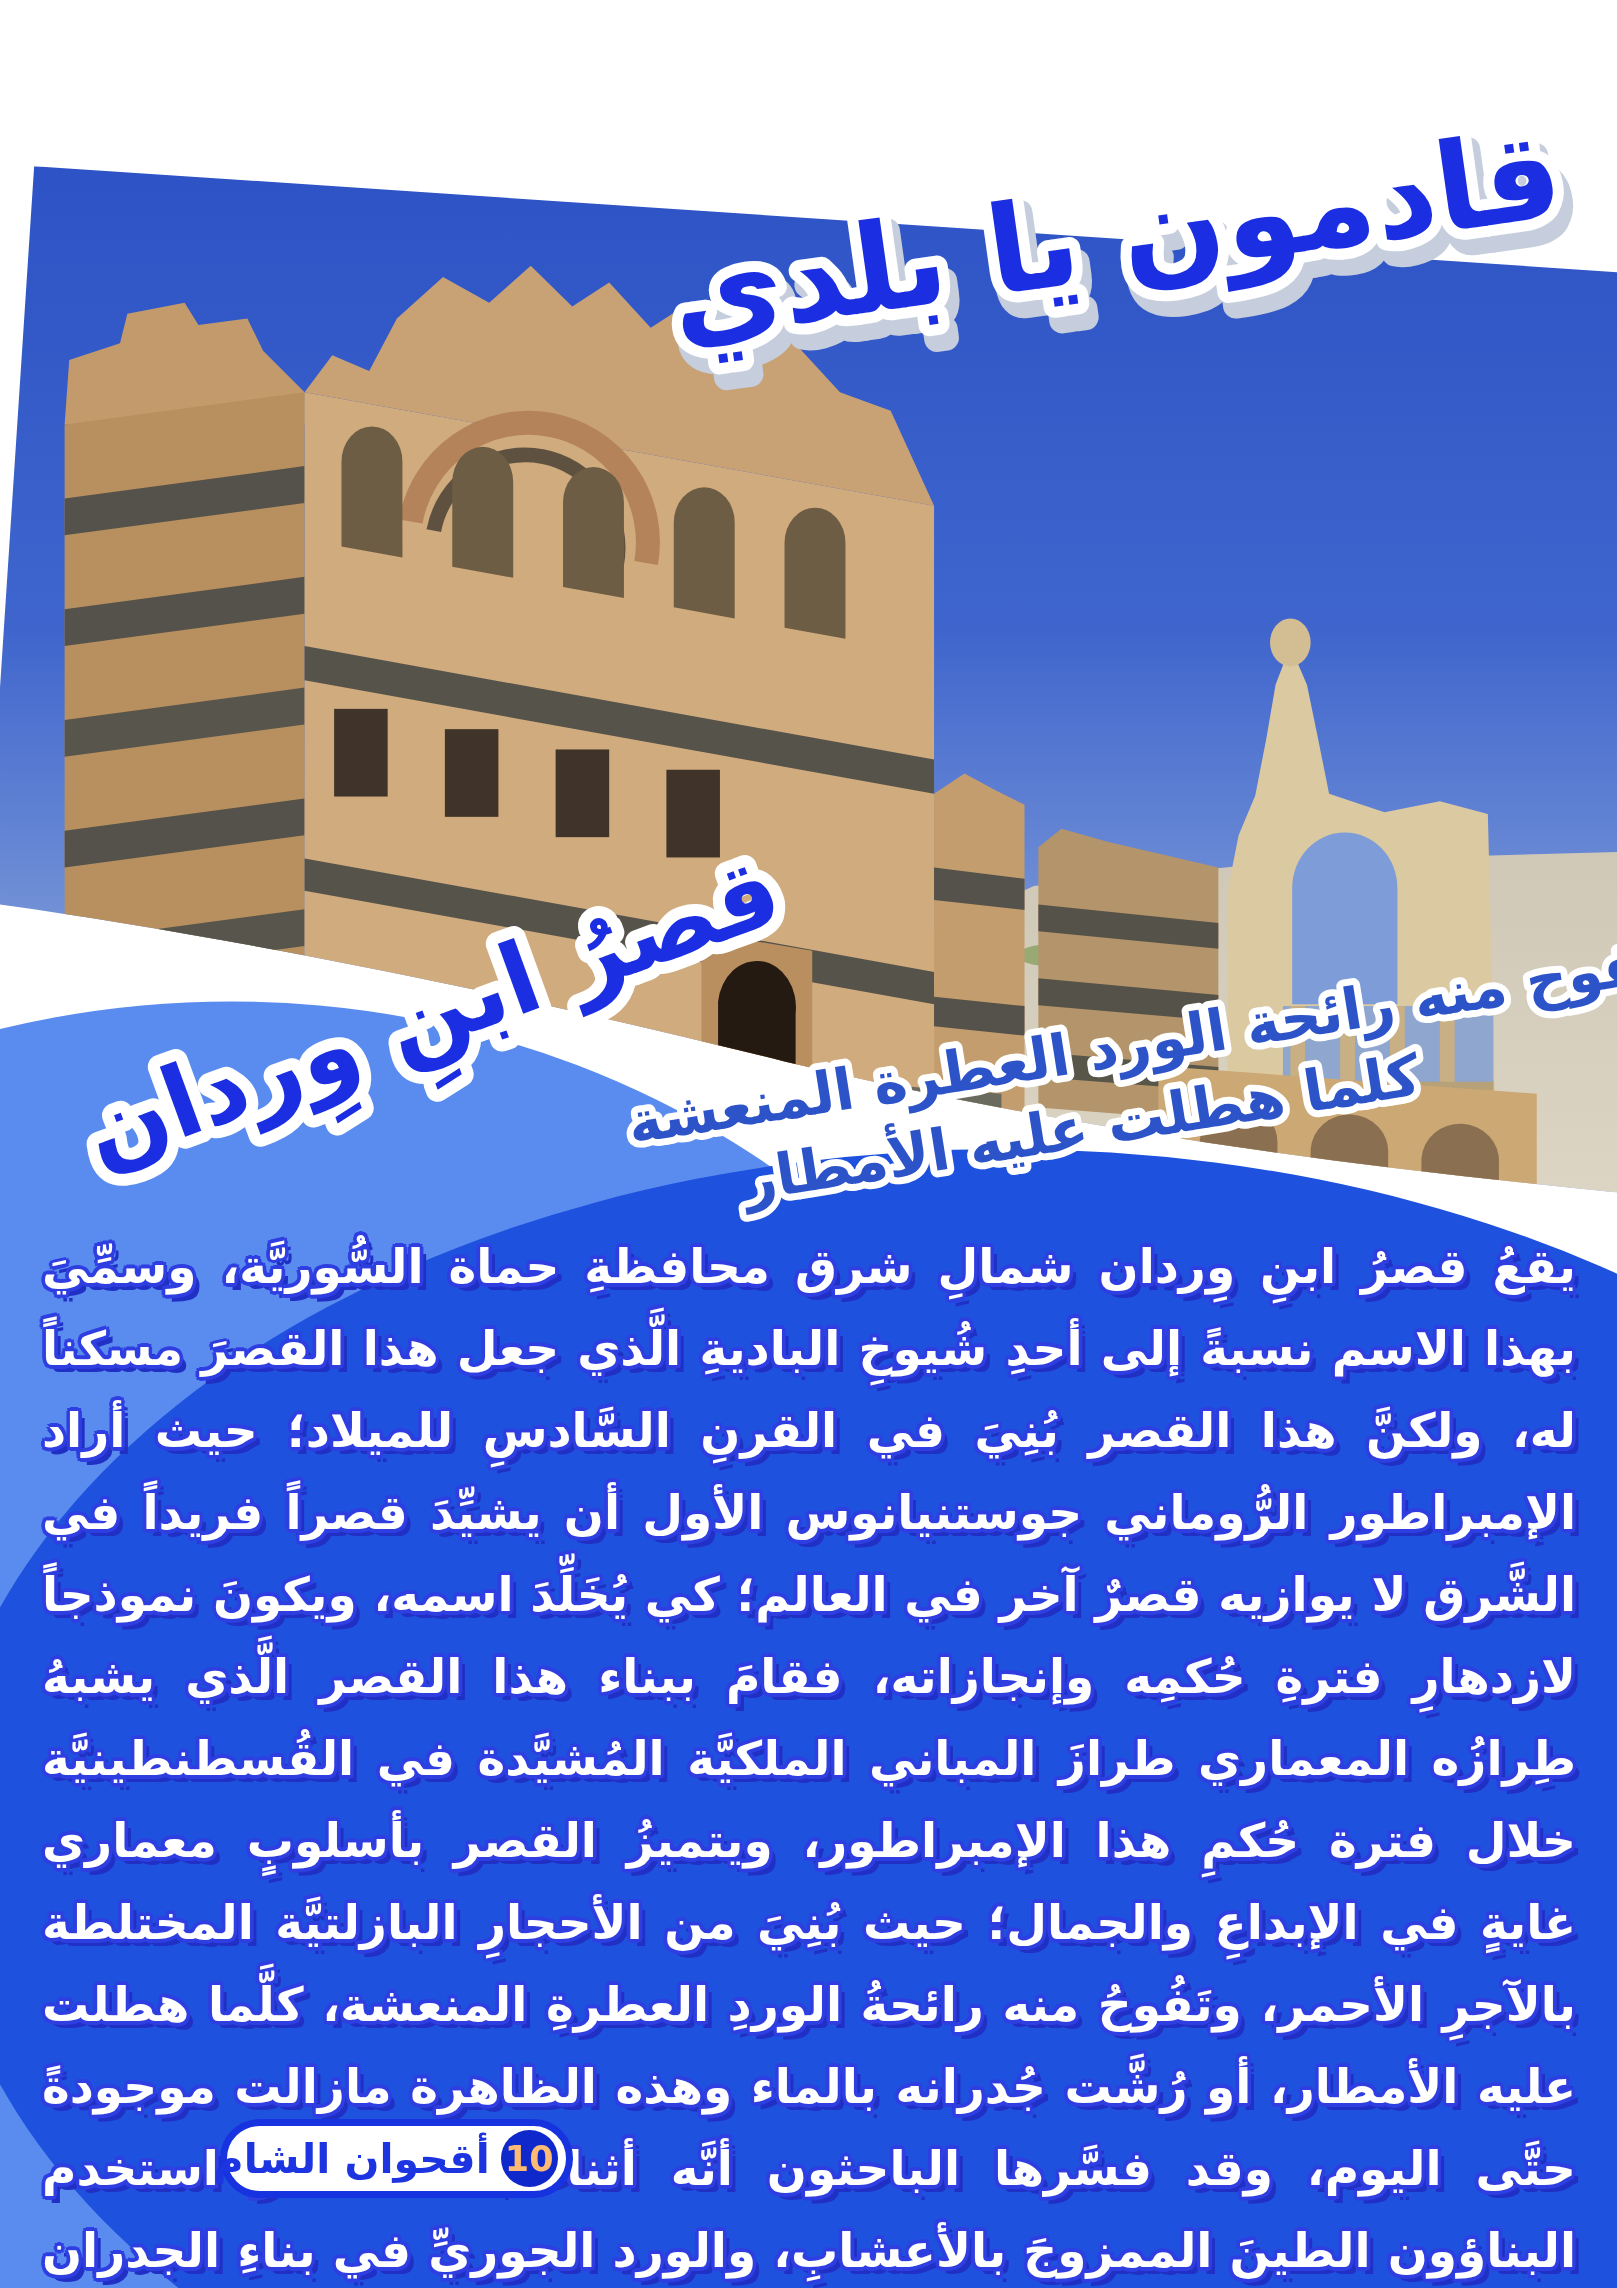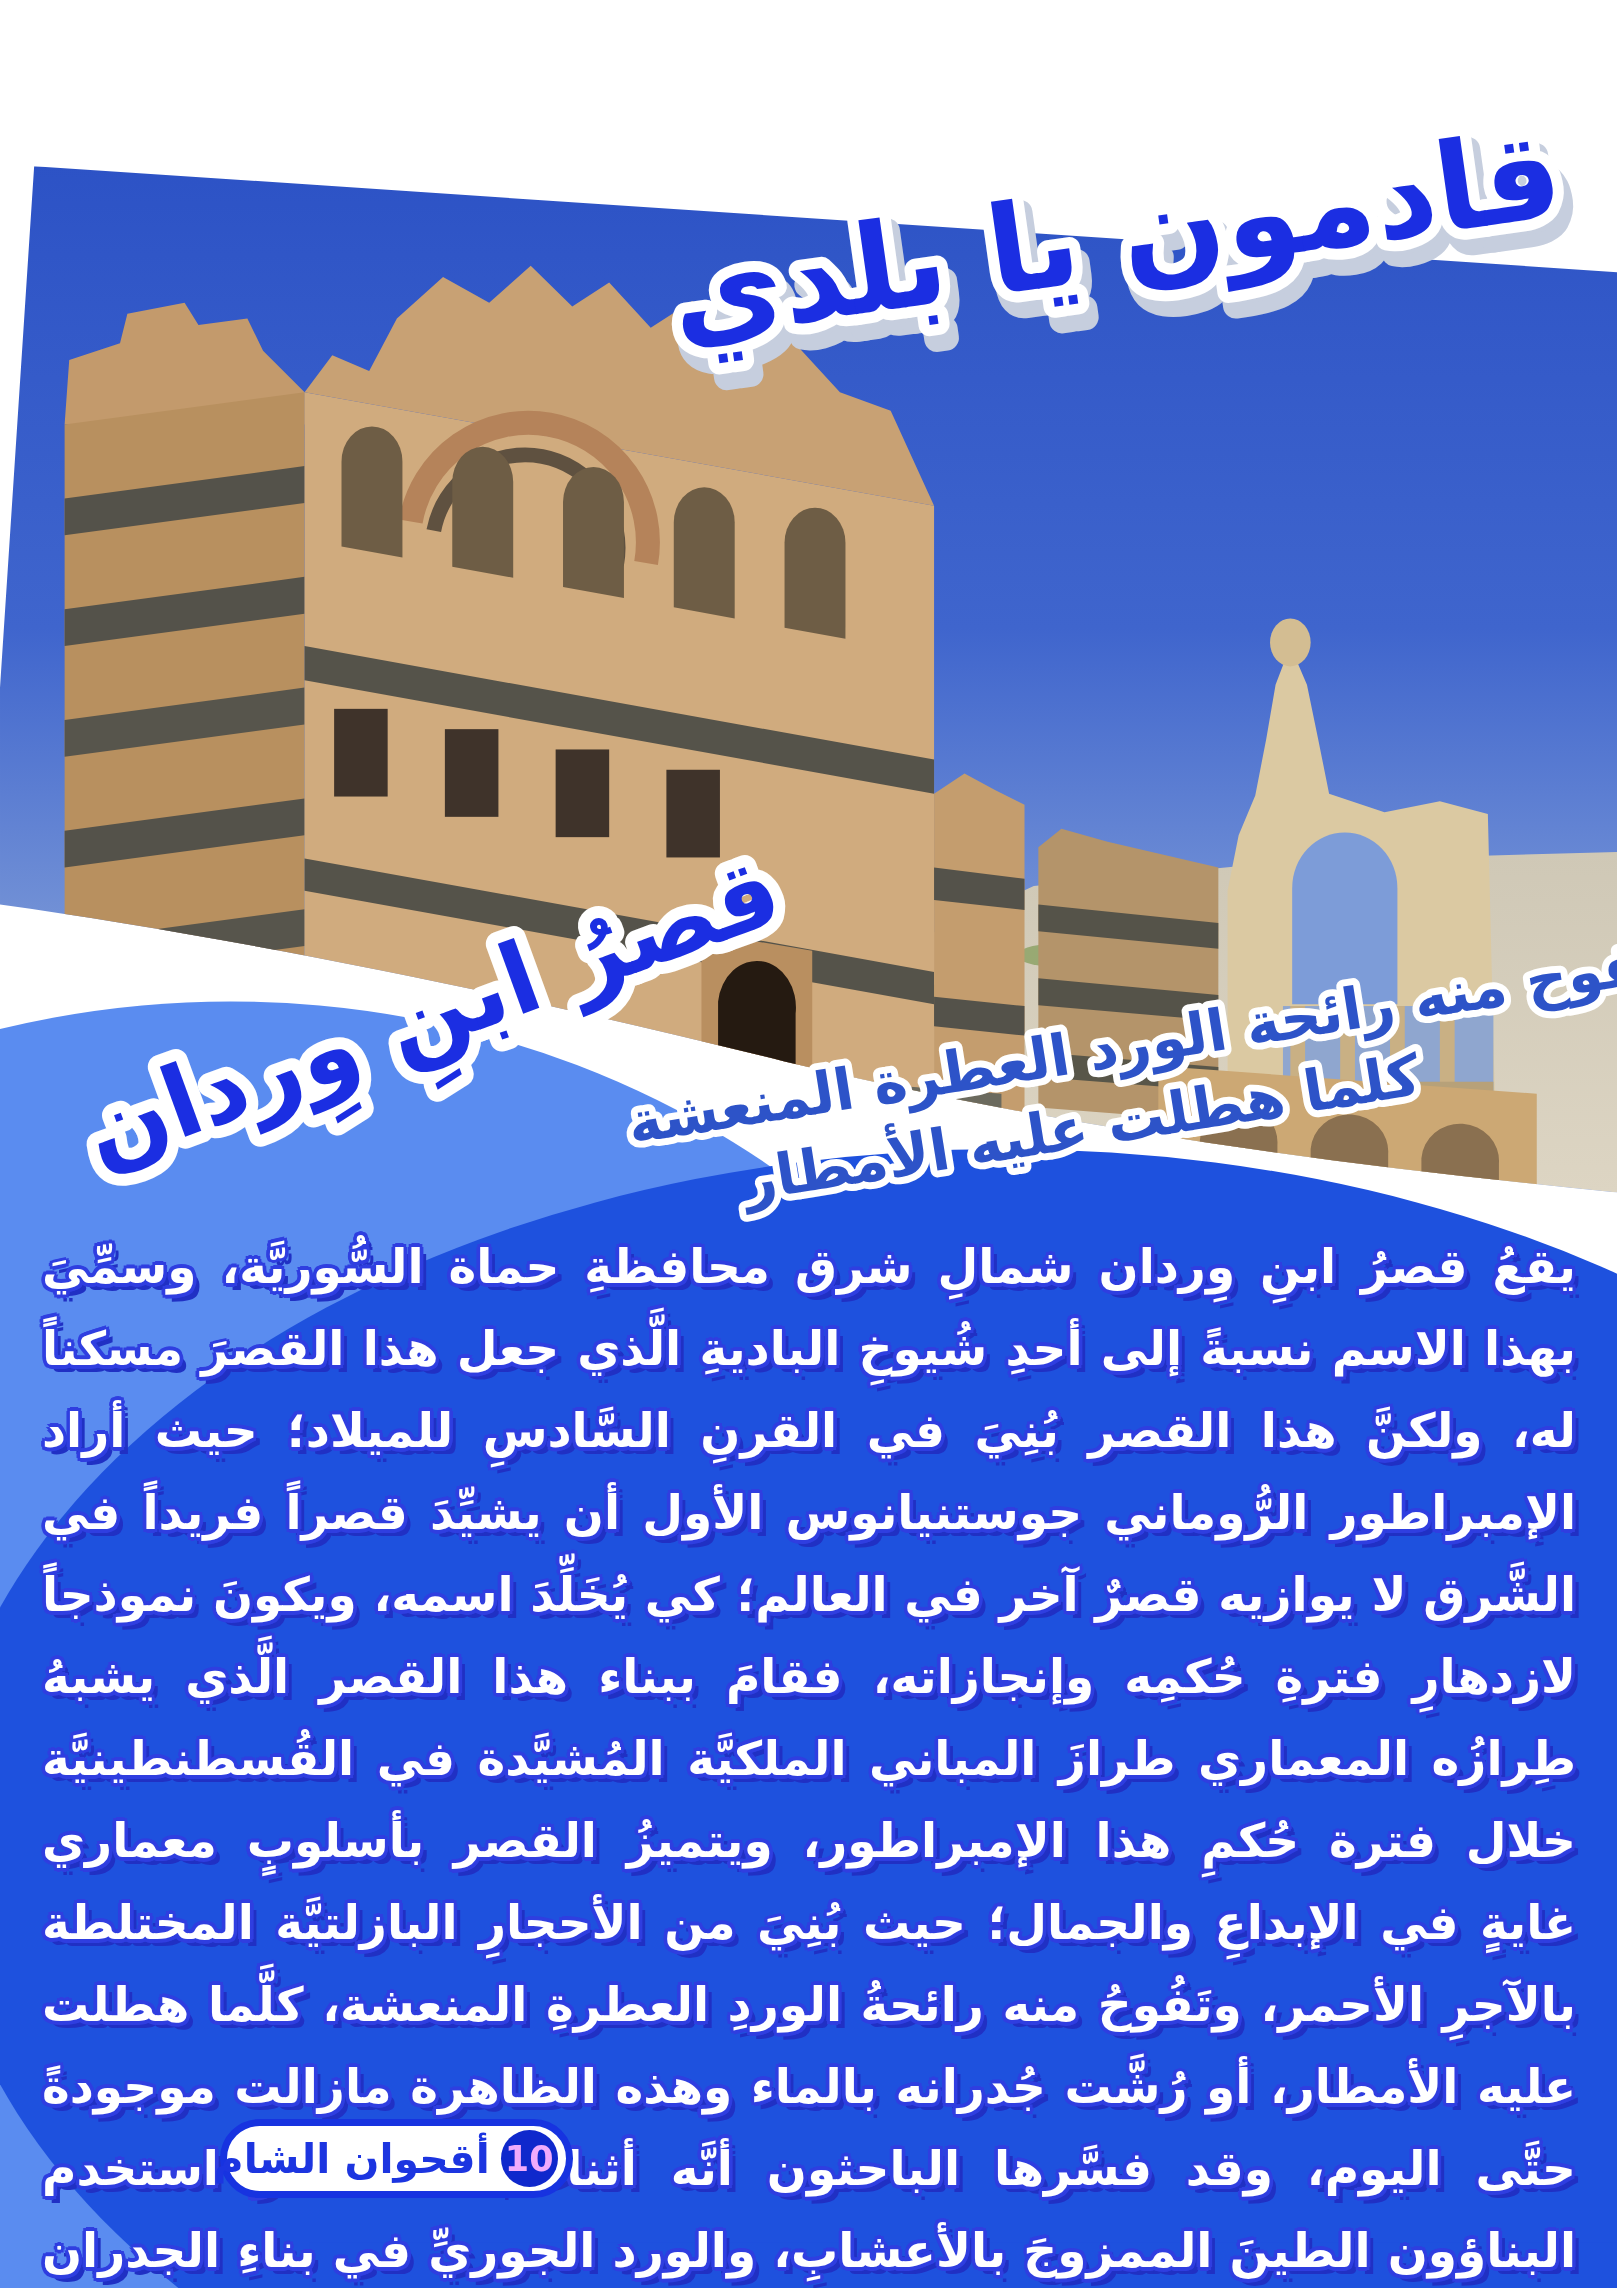--- a/index.html
+++ b/index.html
@@ -22,21 +22,21 @@
   }
 
   .footer-badge{
     position:absolute;left:220px;top:2119px;width:353px;height:79px;
     box-sizing:border-box;background:#ffffff;border:7.4px solid #1733e0;
     border-radius:42px;display:flex;direction:rtl;align-items:center;
     padding:0 8.3px;gap:11px;
   }
   .page-circle{
     width:57px;height:57px;border-radius:50%;background:#0f28cc;
-    color:#f0abfc;font-size:35px;font-weight:bold;
+    color:#fdba74;font-size:35px;font-weight:bold;
     display:flex;align-items:center;justify-content:center;flex:0 0 auto;
   }
   .magazine-name{
     flex:1;text-align:center;color:#1c35e0;font-size:41px;font-weight:bold;
     padding-left:16.6px;white-space:nowrap;
   }
 </style>
 </head>
 <body>
 

